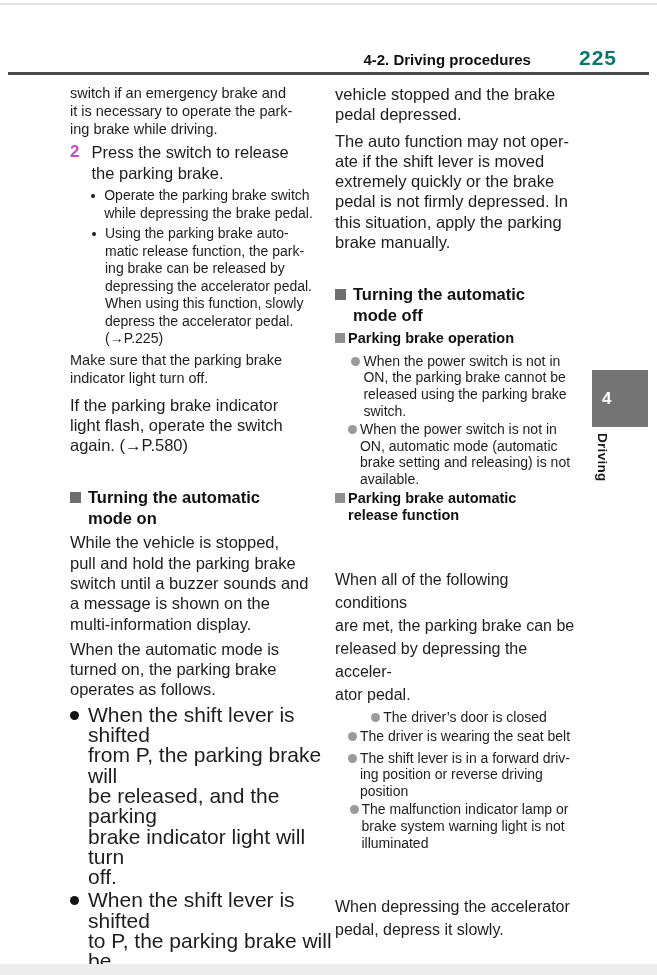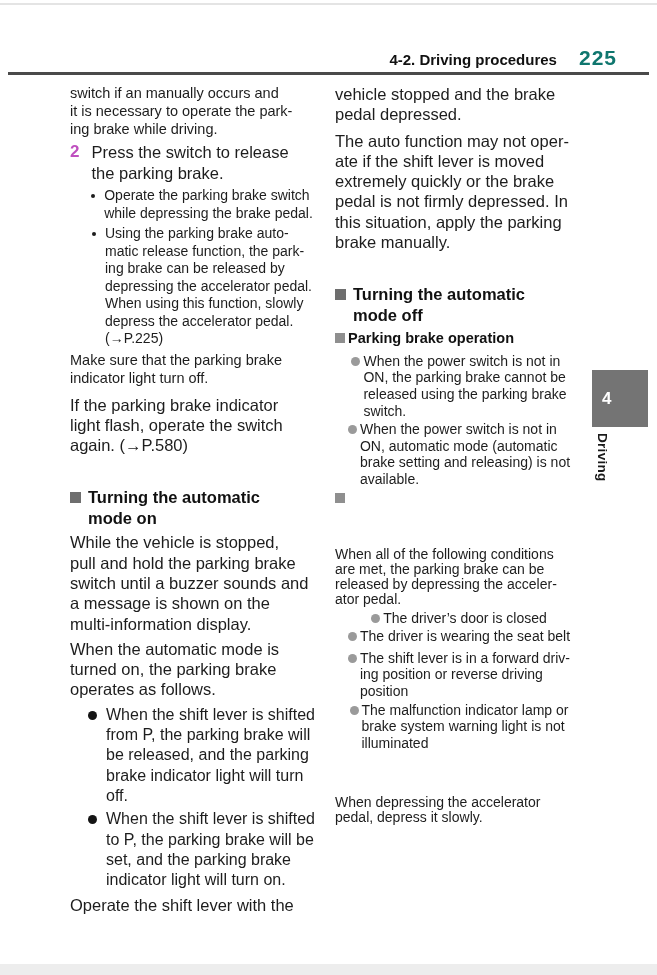--- a/index.html
+++ b/index.html
@@ -2,43 +2,43 @@
 <html style="--step_accent: #bf4fbf; --tab_bg: #747474; --rule: #4a4a4a; --sq_main: #6e6e6e; --sq_note: #8f8f8f; --bullet_note: #9a9a9a;"><head>
 <meta charset="utf-8">
 <style>
   html,body{margin:0;padding:0;background:#ffffff;}
   .page{position:relative;width:657px;height:975px;background:#ffffff;
         font-family:"Liberation Sans",sans-serif;color:#1d1d1d;overflow:hidden;}
   .top-edge{position:absolute;top:3px;left:0;right:0;height:2px;background:#e4e4e4;}
   .bottom-edge{position:absolute;bottom:0;left:0;right:0;height:11px;background:#ededed;}
 
   .header{position:absolute;top:46px;left:0;width:617px;display:flex;
-          justify-content:flex-end;align-items:baseline;gap:22px;}
+          justify-content:flex-end;align-items:baseline;gap:48px;}
   .hdr-section{font-weight:bold;font-size:15px;color:#111;}
   .hdr-page{font-weight:bold;font-size:21px;letter-spacing:1px;color:#0f766e;}
   .rule{position:absolute;top:72px;left:8px;width:641px;height:3px;background:var(--rule,#4a4a4a);}
 
   .col{position:absolute;top:84px;}
   .col-left{left:70px;width:263px;}
   .col-right{left:335px;width:248px;}
 
   .blk{white-space:pre-line;}
   .para{font-size:16.5px;line-height:20.3px;}
   .para-sm{font-size:14.5px;line-height:18px;}
-  .para-xs{font-size:14px;line-height:15px;margin-top:44px;}
+  .para-xs{font-size:16px;line-height:23px;margin-top:44px;}
 
   .step{display:flex;gap:12px;font-size:16.5px;line-height:20.5px;white-space:normal;}
   .step-num{color:var(--step_accent,#bf4fbf);font-weight:bold;font-size:17px;line-height:20.5px;flex:none;}
   .step-text{white-space:pre-line;}
 
   .li{display:flex;white-space:normal;justify-content:center;}
   .li-text{white-space:pre-line;}
   .li-dot{font-size:14px;line-height:17.5px;}
   .li-dot .marker{width:4px;height:4px;border-radius:50%;background:#1d1d1d;margin:7px 9px 0 1px;flex:none;}
-  .li-black{font-size:16px;line-height:20.3px;}
+  .li-black{font-size:21px;line-height:20.3px;}
   .li-black .marker{width:9px;height:9px;border-radius:50%;background:#141414;margin:6px 9px 0 0;flex:none;}
   .li-gray{font-size:14px;line-height:16.6px;}
   .li-gray .marker{width:9px;height:9px;border-radius:50%;background:var(--bullet_note,#9a9a9a);margin:4px 3px 0 0;flex:none;}
 
   .heading{display:flex;font-weight:bold;font-size:16.5px;line-height:21px;white-space:normal;color:#111;margin-top:32px;}
   .heading .marker{width:11px;height:11px;background:var(--sq_main,#6e6e6e);margin:5px 7px 0 0;flex:none;}
   .h-text{white-space:pre-line;}
   .heading-sm{display:flex;font-weight:bold;font-size:14.5px;line-height:17.4px;white-space:normal;color:#111;}
   .heading-sm .marker{width:10px;height:10px;background:var(--sq_note,#8f8f8f);margin:3px 3px 0 0;flex:none;}
 
@@ -56,21 +56,21 @@
 <div class="page">
   <div class="top-edge"></div>
 
   <div class="header">
     <span class="hdr-section">4-2. Driving procedures</span>
     <span class="hdr-page">225</span>
   </div>
   <div class="rule"></div>
 
   <div class="col col-left">
-    <div class="blk para-sm mb4">switch if an manually occurs and
+    <div class="blk para-sm mb4">switch if an emergency brake and
 it is necessary to operate the park-
 ing brake while driving.</div>
 
     <div class="step mb4">
       <span class="step-num">2</span>
       <span class="step-text">Press the switch to release
 the parking brake.</span>
     </div>
 
     <div class="li li-dot mb3">
@@ -161,20 +161,22 @@
     <div class="li li-gray mb2">
       <span class="marker"></span>
       <span class="li-text">When the power switch is not in
 ON, automatic mode (automatic
 brake setting and releasing) is not
 available.</span>
     </div>
 
     <div class="heading-sm mb2">
       <span class="marker"></span>
+      <span class="h-text">Parking brake automatic
+release function</span>
     </div>
 
     <div class="blk para-xs mb3">When all of the following conditions
 are met, the parking brake can be
 released by depressing the acceler-
 ator pedal.</div>
 
     <div class="li li-gray mb2">
       <span class="marker"></span>
       <span class="li-text">The driver’s door is closed</span>

